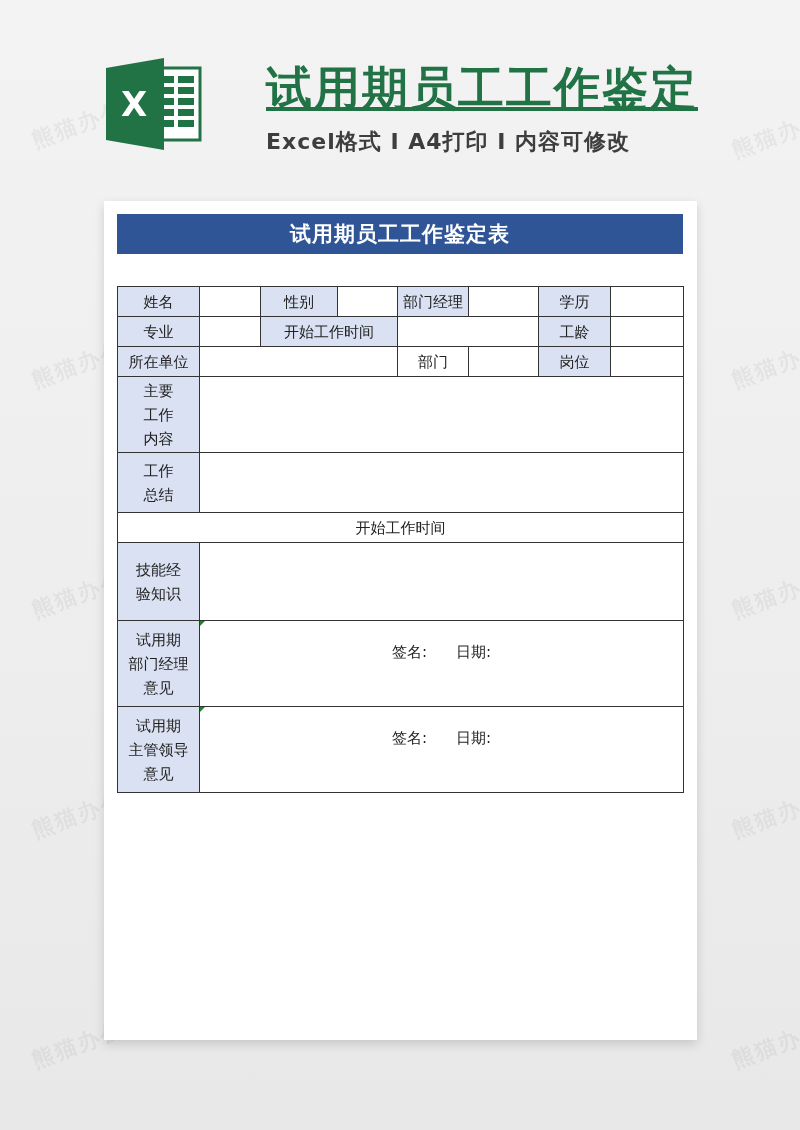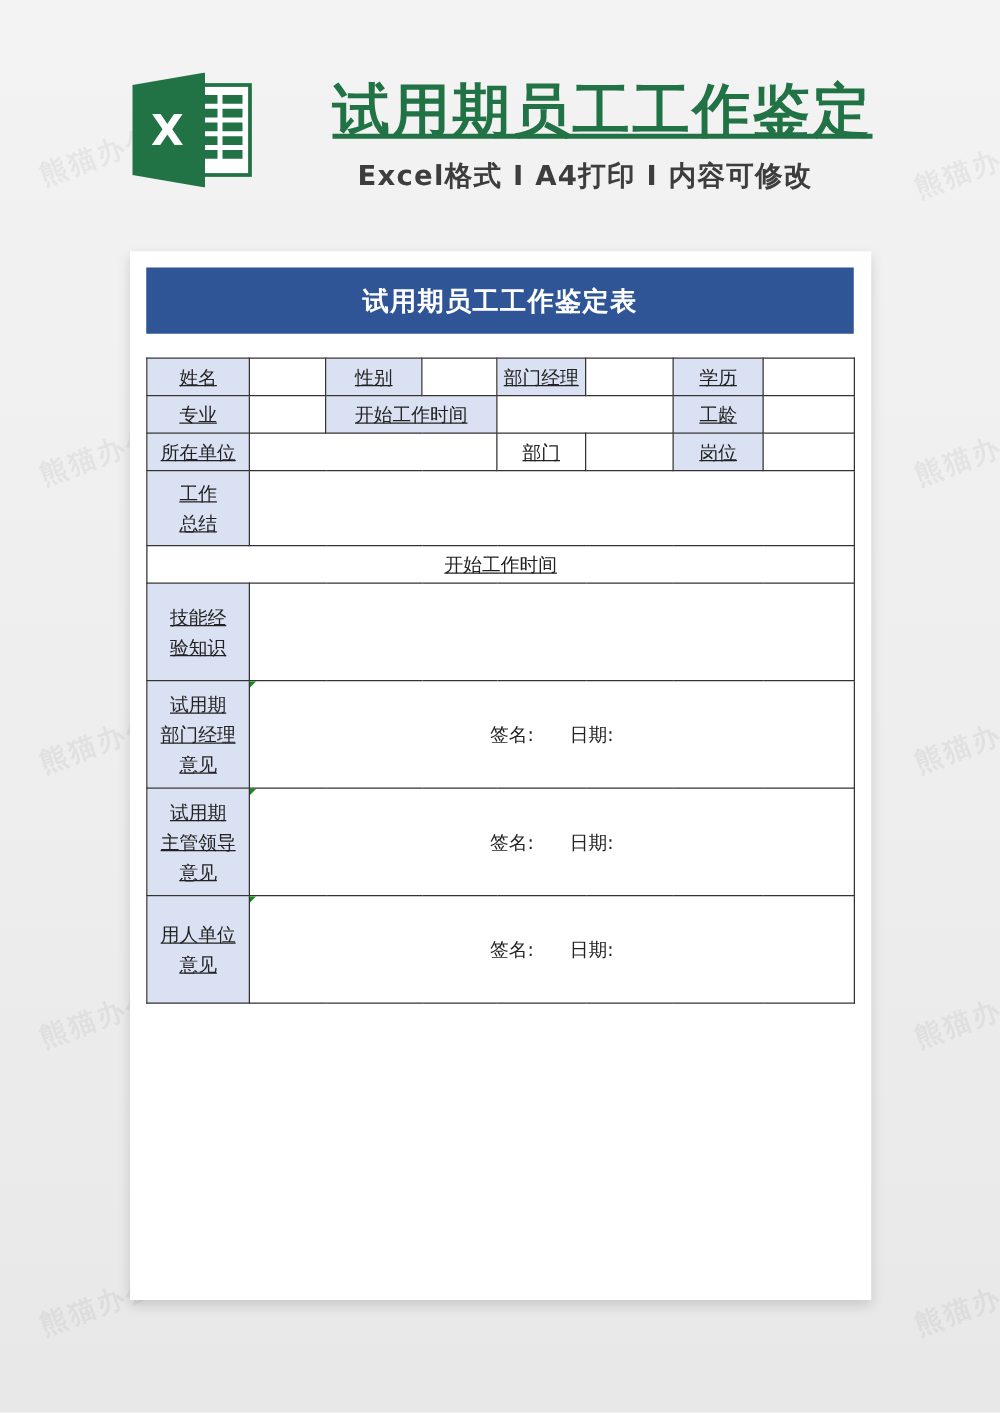--- a/index.html
+++ b/index.html
@@ -13,44 +13,44 @@
     position: absolute; color: rgba(0,0,0,0.05); font-size: 22px; font-weight: bold;
     transform: rotate(-20deg); white-space: nowrap; pointer-events: none; letter-spacing: 2px;
   }
   .logo { position: absolute; left: 104px; top: 58px; width: 100px; height: 92px; }
   .hero-title {
     position: absolute; left: 266px; top: 58px; font-size: 46px; font-weight: bold;
     color: #217346; letter-spacing: 2px; line-height: 60px; margin: 0; text-decoration: underline;
   }
   .hero-sub {
     position: absolute; left: 266px; top: 126px; font-size: 22px; font-weight: bold;
-    color: #3d3d3d; line-height: 32px; letter-spacing: 1px; margin-left: 20px;
+    color: #3d3d3d; line-height: 32px; letter-spacing: 1px;
   }
   .paper {
     position: absolute; left: 104px; top: 201px; width: 593px; height: 839px;
     background: #ffffff; box-shadow: 0 4px 10px rgba(0,0,0,0.15);
   }
   .banner {
-    position: absolute; left: 13px; top: 13px; width: 566px; height: 53px;
+    position: absolute; left: 13px; top: 13px; width: 566px; height: 40px;
     background: #2f5597; color: #fff; font-size: 21px; font-weight: bold;
     display: flex; align-items: center; justify-content: center; letter-spacing: 1px;
   }
   table.form {
     position: absolute; left: 13px; top: 85px; width: 566px;
     border-collapse: collapse; table-layout: fixed;
     font-size: 15px; color: #222;
   }
   table.form td {
     border: 1.5px solid #333; padding: 0; text-align: center; vertical-align: middle;
-    line-height: 24px; overflow: hidden; text-decoration: underline;
+    line-height: 24px; overflow: hidden;
   }
   td.lbl { background: #d9e1f2; }
   td.sig { position: relative; }
   td.sig .sigtext { position: absolute; left: 0; right: 0; bottom: 30px; text-align: center; }
-  td.sig .sigtext span { display: inline-block; margin: 0 12px; text-align: right; }
+  td.sig .sigtext span { display: inline-block; margin: 12px 12px; text-align: right; }
   .notes {
     position: absolute; left: 14px; top: 770px; font-size: 15px; line-height: 26px; color: #222;
   }
   .mark { position: absolute; left: 0; top: 0; width: 0; height: 0;
     border-top: 5px solid #1a8a1a; border-right: 5px solid transparent; }
 </style>
 </head>
 <body>
 
 <div class="watermark" style="left:30px;top:110px;">熊猫办公</div>
@@ -121,20 +121,28 @@
       <td></td>
     </tr>
     <tr style="height:30px">
       <td class="lbl">所在单位</td>
       <td colspan="3"></td>
       <td>部门</td>
       <td></td>
       <td class="lbl">岗位</td>
       <td></td>
     </tr>
+    <tr style="height:76px">
+      <td class="lbl">
+        <div>主要</div>
+        <div>工作</div>
+        <div>内容</div>
+      </td>
+      <td colspan="7"></td>
+    </tr>
     <tr style="height:60px">
       <td class="lbl">
         <div>工作</div>
         <div>总结</div>
       </td>
       <td colspan="7"></td>
     </tr>
     <tr style="height:30px">
       <td colspan="8">开始工作时间</td>
     </tr>
@@ -166,29 +174,16 @@
         <div>意见</div>
       </td>
       <td colspan="7" class="sig">
         <span class="mark"></span>
         <div class="sigtext">
           <span>签名:</span>
           <span>日期:</span>
         </div>
       </td>
     </tr>
-    <tr style="height:86px">
-      <td class="lbl">
-        <div>用人单位</div>
-        <div>意见</div>
-      </td>
-      <td colspan="7" class="sig">
-        <span class="mark"></span>
-        <div class="sigtext">
-          <span>签名:</span>
-          <span>日期:</span>
-        </div>
-      </td>
-    </tr>
   </tbody>
     </table>
 
 </div>
 
 </body></html>

